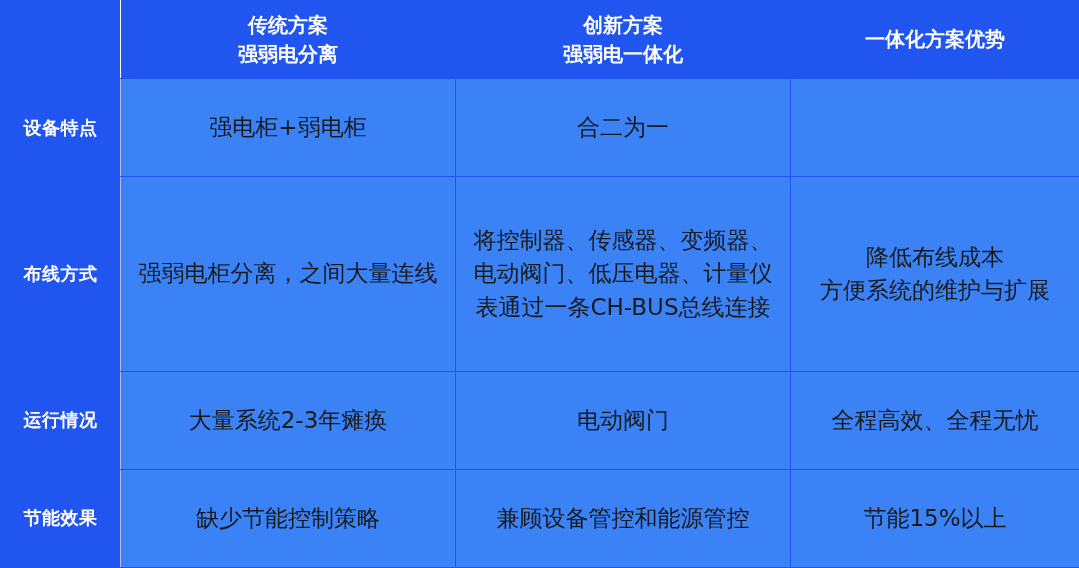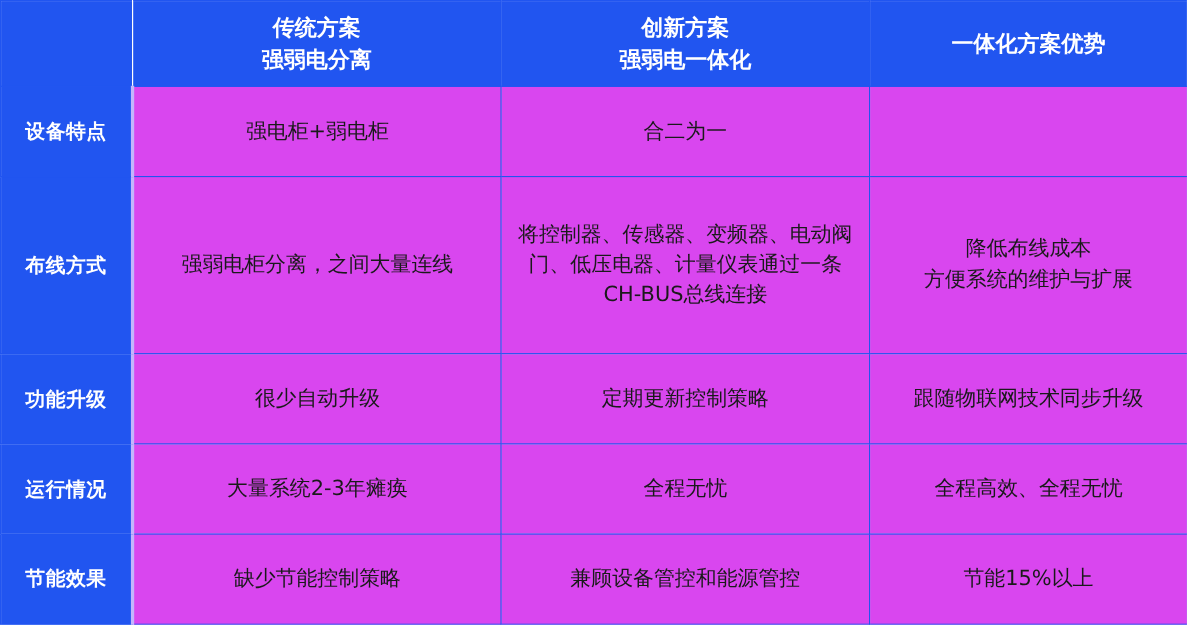--- a/index.html
+++ b/index.html
@@ -51,26 +51,26 @@
   }
   thead th .hdr-line { display: block; }
 
   tbody td.rowhead {
     background: #2155f0;
     color: #ffffff;
     font-weight: bold;
     font-size: 18px;
     letter-spacing: 0.5px;
     border-left: 1px solid #2155f0;
-    border-right: 3px solid #c4b5fd;
+    border-right: 1px solid #c4b5fd;
   }
   tbody td.cell {
-    background: #d946ef;
+    background: #3b82f6;
     color: #1a1a1a;
-    font-size: 19px;
+    font-size: 23px;
     line-height: 1.45;
   }
   tbody td.cell.wrap {
     text-align: center;
   }
   tbody tr.r-feature { height: 57px; }
   tbody tr.r-wiring { height: 112px; }
   tbody tr.r-resp { height: 57px; }
   tbody tr.r-maint { height: 57px; }
   tbody tr.r-upgrade { height: 57px; }
@@ -112,30 +112,24 @@
         <td class="cell">强电柜+弱电柜</td>
         <td class="cell">合二为一</td>
         <td class="cell empty"></td>
       </tr>
       <tr class="r-wiring">
         <td class="rowhead">布线方式</td>
         <td class="cell">强弱电柜分离，之间大量连线</td>
         <td class="cell wrap">将控制器、传感器、变频器、电动阀门、低压电器、计量仪表通过一条CH-BUS总线连接</td>
         <td class="cell wrap">降低布线成本<br>方便系统的维护与扩展</td>
       </tr>
-      <tr class="r-upgrade">
-        <td class="rowhead">功能升级</td>
-        <td class="cell">很少自动升级</td>
-        <td class="cell">定期更新控制策略</td>
-        <td class="cell">跟随物联网技术同步升级</td>
-      </tr>
       <tr class="r-run">
         <td class="rowhead">运行情况</td>
         <td class="cell">大量系统2-3年瘫痪</td>
-        <td class="cell">全程无忧</td>
+        <td class="cell">电动阀门</td>
         <td class="cell">全程高效、全程无忧</td>
       </tr>
       <tr class="r-energy">
         <td class="rowhead">节能效果</td>
         <td class="cell">缺少节能控制策略</td>
         <td class="cell">兼顾设备管控和能源管控</td>
         <td class="cell">节能15%以上</td>
       </tr>
     </tbody>
   </table>

